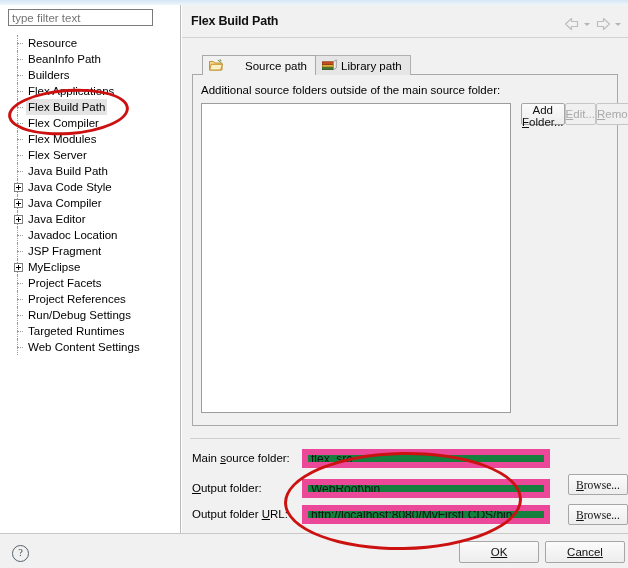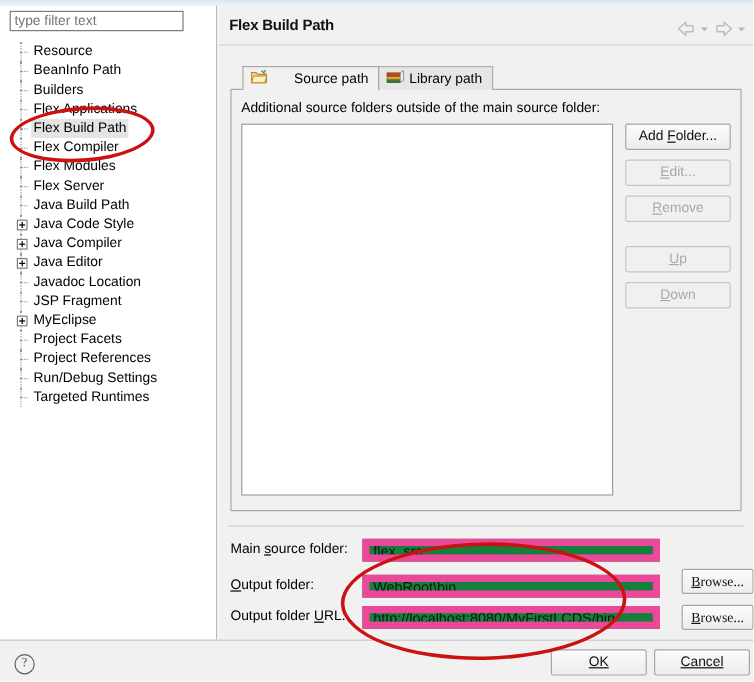--- a/index.html
+++ b/index.html
@@ -209,21 +209,21 @@
     width: 310px; height: 310px;
     background: #ffffff;
     border: 1px solid #9c9c9c;
     box-sizing: border-box;
   }
   #btn-col {
     position: absolute;
     left: 328px; top: 28px;
     width: 88px;
     display: flex;
-    flex-direction: column;
+    flex-direction: row;
   }
   .side-btn {
     width: 88px; height: 22px;
     margin-bottom: 8px;
     font-family: "Liberation Sans", sans-serif;
     font-size: 11.5px;
     background: linear-gradient(to bottom, #fbfbfb, #ededed);
     border: 1px solid #a6a6a6;
     border-radius: 2px;
     color: #111;
@@ -435,20 +435,25 @@
         </div>
         <div class="tree-row">
           <span class="vline"></span>
           <span class="dash"></span>
           <span class="tlabel">Run/Debug Settings</span>
         </div>
         <div class="tree-row">
           <span class="vline"></span>
           <span class="dash"></span>
           <span class="tlabel">Targeted Runtimes</span>
+        </div>
+        <div class="tree-row">
+          <span class="vline"></span>
+          <span class="dash"></span>
+          <span class="tlabel">Web Content Settings</span>
         </div>
       </div>
   </div>
 
   <div id="right-pane">
     <div id="page-title">Flex Build Path</div>
 
     <div id="nav-arrows">
       <span class="nav-arrow">
         <svg width="18" height="16" viewBox="0 0 18 16">

